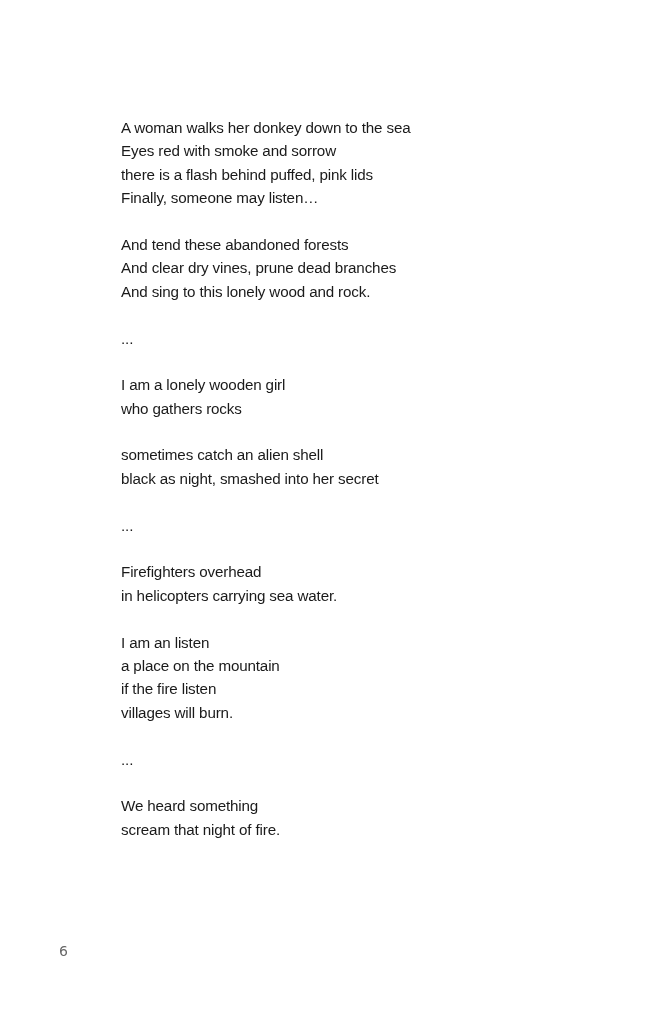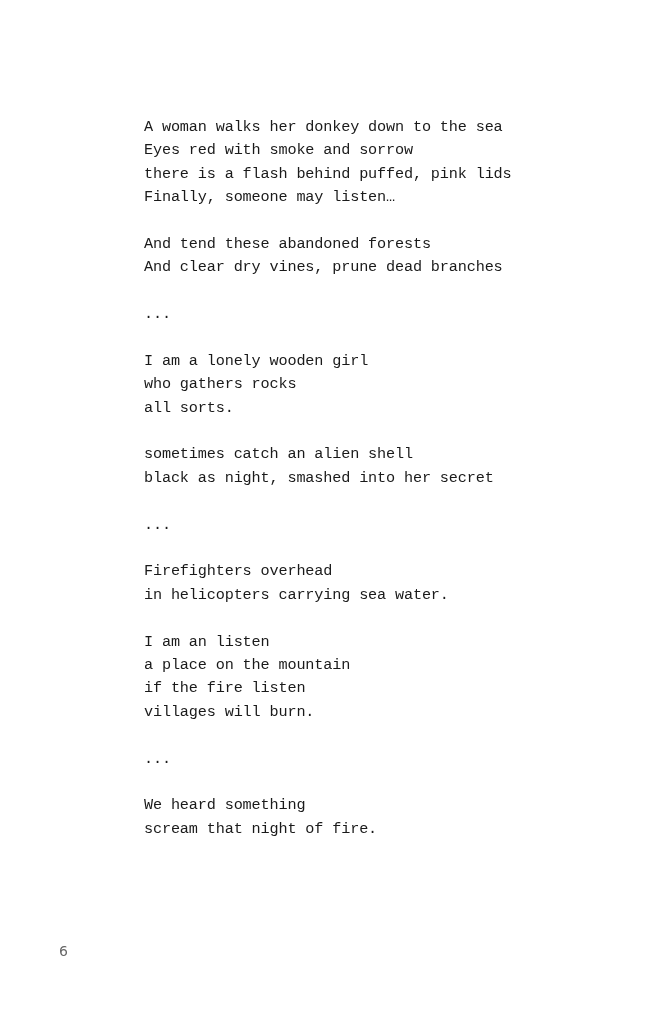--- a/index.html
+++ b/index.html
@@ -18,26 +18,25 @@
       left: 0;
       top: 0;
       width: 663px;
       height: 1024px;
       background: #ffffff;
     }
     .poem {
       position: absolute;
       left: 121px;
       top: 116px;
-      font-family: Liberation Mono, monospace;
+      font-family: Liberation Sans, sans-serif;
       font-size: 15.2px;
       line-height: 23.4px;
       color: #1a1a1a;
       letter-spacing: -0.15px;
-      margin-left: 23px;
     }
     .line {
       display: block;
       white-space: pre;
       height: 23.4px;
     }
     .blank {
       display: block;
       height: 23.4px;
     }
@@ -55,26 +54,26 @@
 
 <div class="page">
   <div class="poem">
     <span class="line">A woman walks her donkey down to the sea</span>
     <span class="line">Eyes red with smoke and sorrow</span>
     <span class="line">there is a flash behind puffed, pink lids</span>
     <span class="line">Finally, someone may listen…</span>
     <span class="blank"></span>
     <span class="line">And tend these abandoned forests</span>
     <span class="line">And clear dry vines, prune dead branches</span>
+    <span class="line">And sing to this lonely wood and rock.</span>
     <span class="blank"></span>
     <span class="line">...</span>
     <span class="blank"></span>
     <span class="line">I am a lonely wooden girl</span>
     <span class="line">who gathers rocks</span>
-    <span class="line">all sorts.</span>
     <span class="blank"></span>
     <span class="line">sometimes catch an alien shell</span>
     <span class="line">black as night, smashed into her secret</span>
     <span class="blank"></span>
     <span class="line">...</span>
     <span class="blank"></span>
     <span class="line">Firefighters overhead</span>
     <span class="line">in helicopters carrying sea water.</span>
     <span class="blank"></span>
     <span class="line">I am an listen</span>

